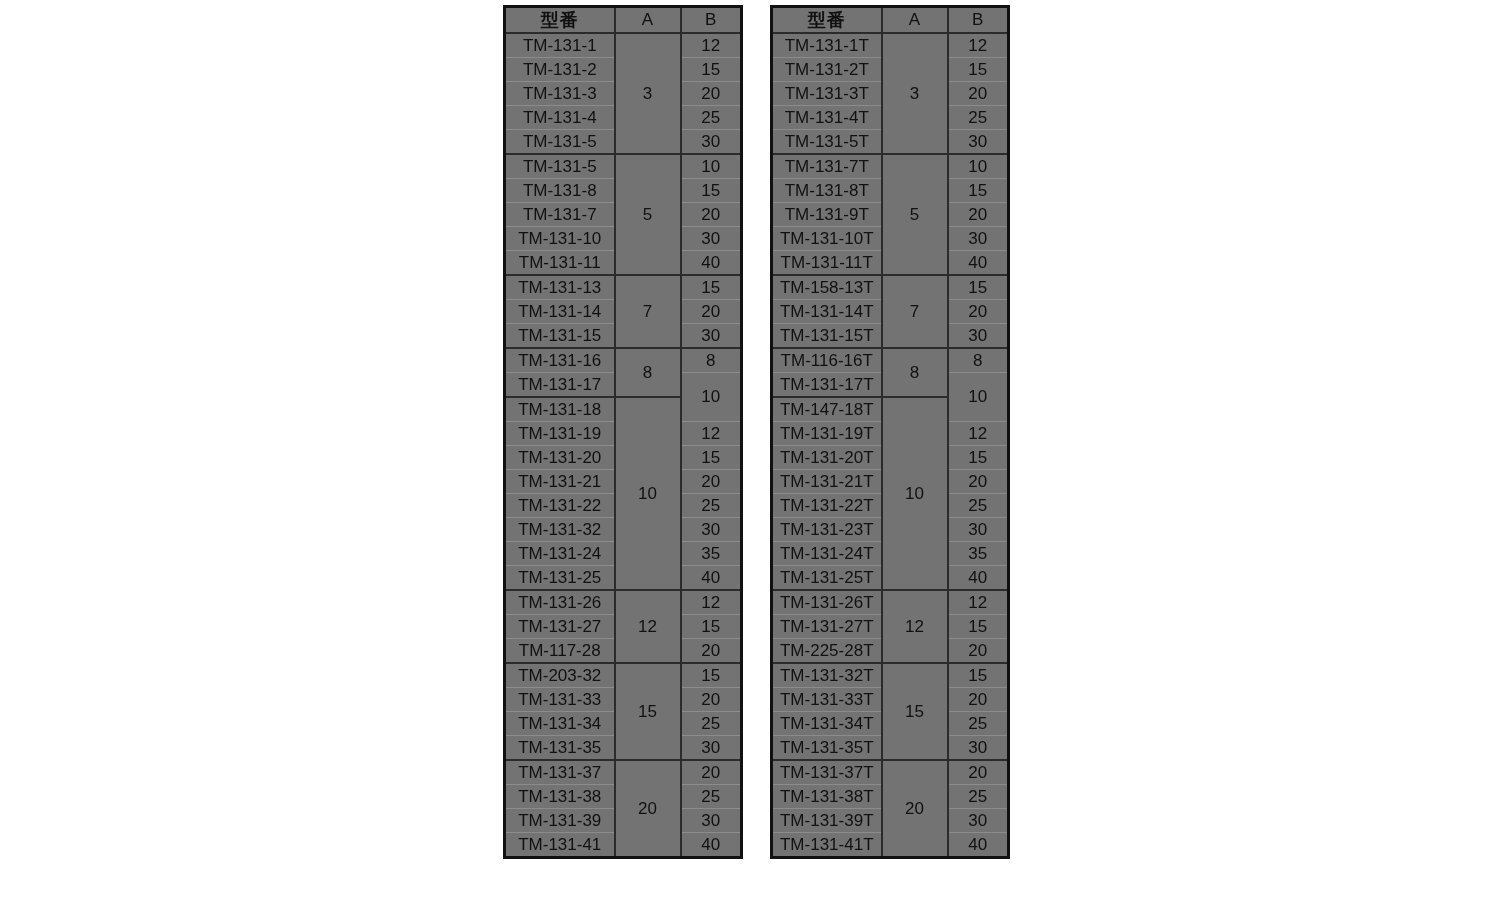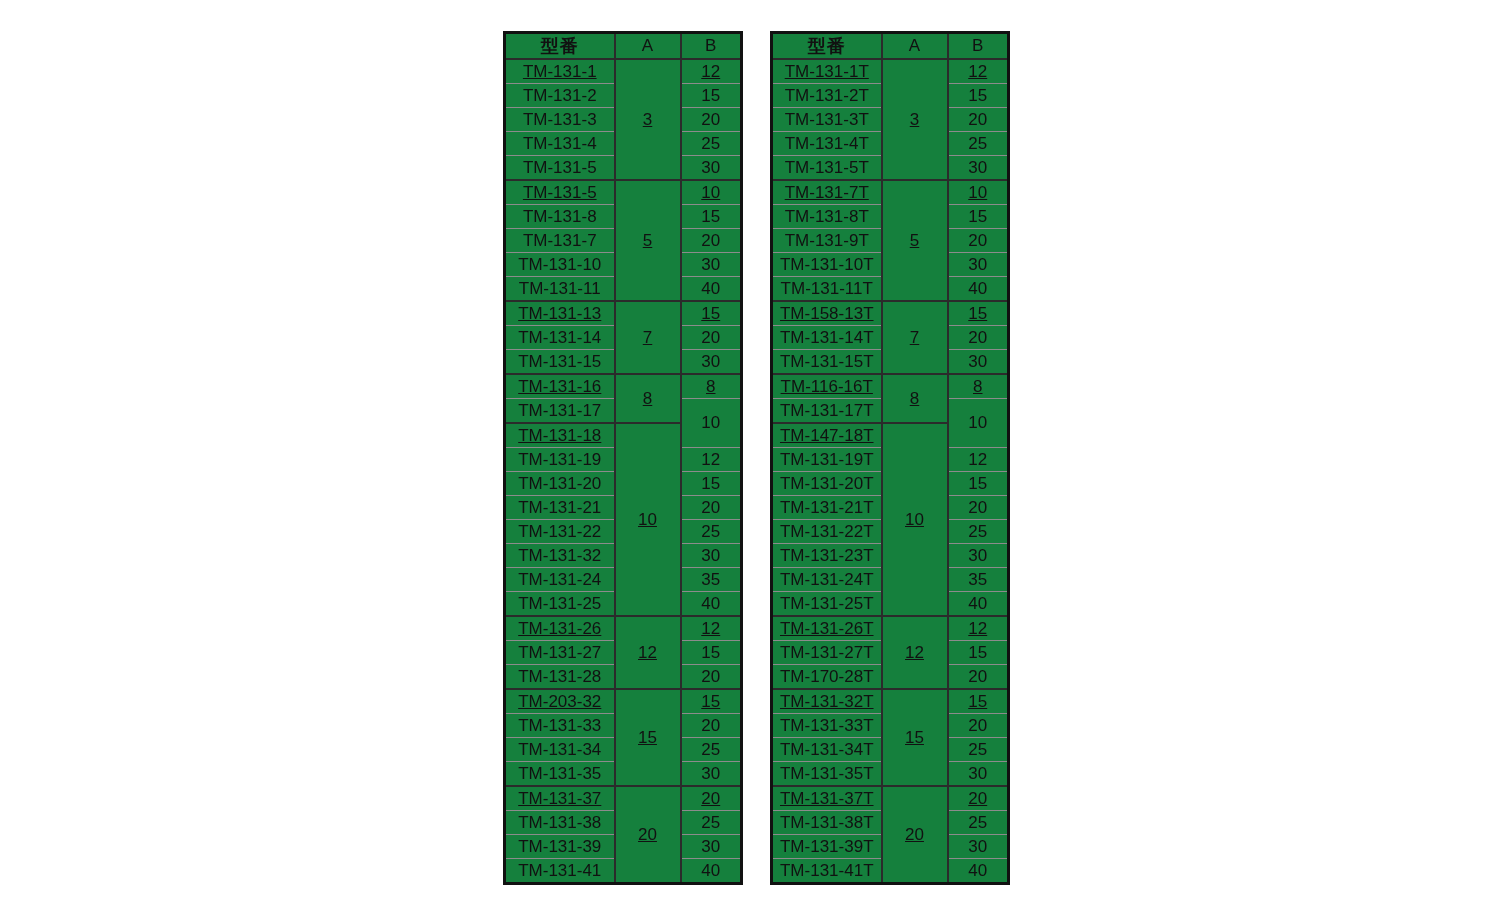--- a/index.html
+++ b/index.html
@@ -7,24 +7,24 @@
     width: 1500px; height: 900px;
     background: #ffffff;
     position: relative;
     font-family: "Liberation Sans", sans-serif;
     overflow: hidden;
   }
   .stage { position: absolute; inset: 0; }
 
   table.spec {
     position: absolute;
-    top: 31px;
+    top: 5px;
     border-collapse: collapse;
     table-layout: fixed;
-    background: #15803d;
+    background: #737373;
     border: 3px solid var(--outer, #111);
   }
   #table-left  { left: 503px; }
   #table-right { left: 770px; }
 
   col.c-model { width: 110px; }
   col.c-a     { width: 66px;  }
   col.c-b     { width: 61px;  }
 
   .spec th, .spec td {
@@ -43,21 +43,21 @@
   }
   .spec thead th {
     border-bottom: 2px solid var(--strong, #2b2b2b);
     font-weight: normal;
   }
   .spec thead th.h-model {
     font-weight: bold;
     font-size: 18px;
     letter-spacing: 1px;
   }
-  .spec .gstart { border-top: 2px solid var(--strong, #2b2b2b); text-decoration: underline; }
+  .spec .gstart { border-top: 2px solid var(--strong, #2b2b2b); }
 </style>
 </head>
 <body style="background: rgb(255, 255, 255);">
 
 <div class="stage">
 
   <table class="spec" id="table-left">
     <colgroup>
       <col class="c-model">
         <col class="c-a">
@@ -170,21 +170,21 @@
         <tr>
           <td class="gstart">TM-131-26</td>
           <td rowspan="3" class="gstart">12</td>
           <td class="gstart">12</td>
         </tr>
         <tr>
           <td>TM-131-27</td>
           <td>15</td>
         </tr>
         <tr>
-          <td>TM-131-28</td>
+          <td>TM-117-28</td>
           <td>20</td>
         </tr>
         <tr>
           <td class="gstart">TM-203-32</td>
           <td rowspan="4" class="gstart">15</td>
           <td class="gstart">15</td>
         </tr>
         <tr>
           <td>TM-131-33</td>
           <td>20</td>
@@ -330,21 +330,21 @@
         <tr>
           <td class="gstart">TM-131-26T</td>
           <td rowspan="3" class="gstart">12</td>
           <td class="gstart">12</td>
         </tr>
         <tr>
           <td>TM-131-27T</td>
           <td>15</td>
         </tr>
         <tr>
-          <td>TM-170-28T</td>
+          <td>TM-225-28T</td>
           <td>20</td>
         </tr>
         <tr>
           <td class="gstart">TM-131-32T</td>
           <td rowspan="4" class="gstart">15</td>
           <td class="gstart">15</td>
         </tr>
         <tr>
           <td>TM-131-33T</td>
           <td>20</td>

